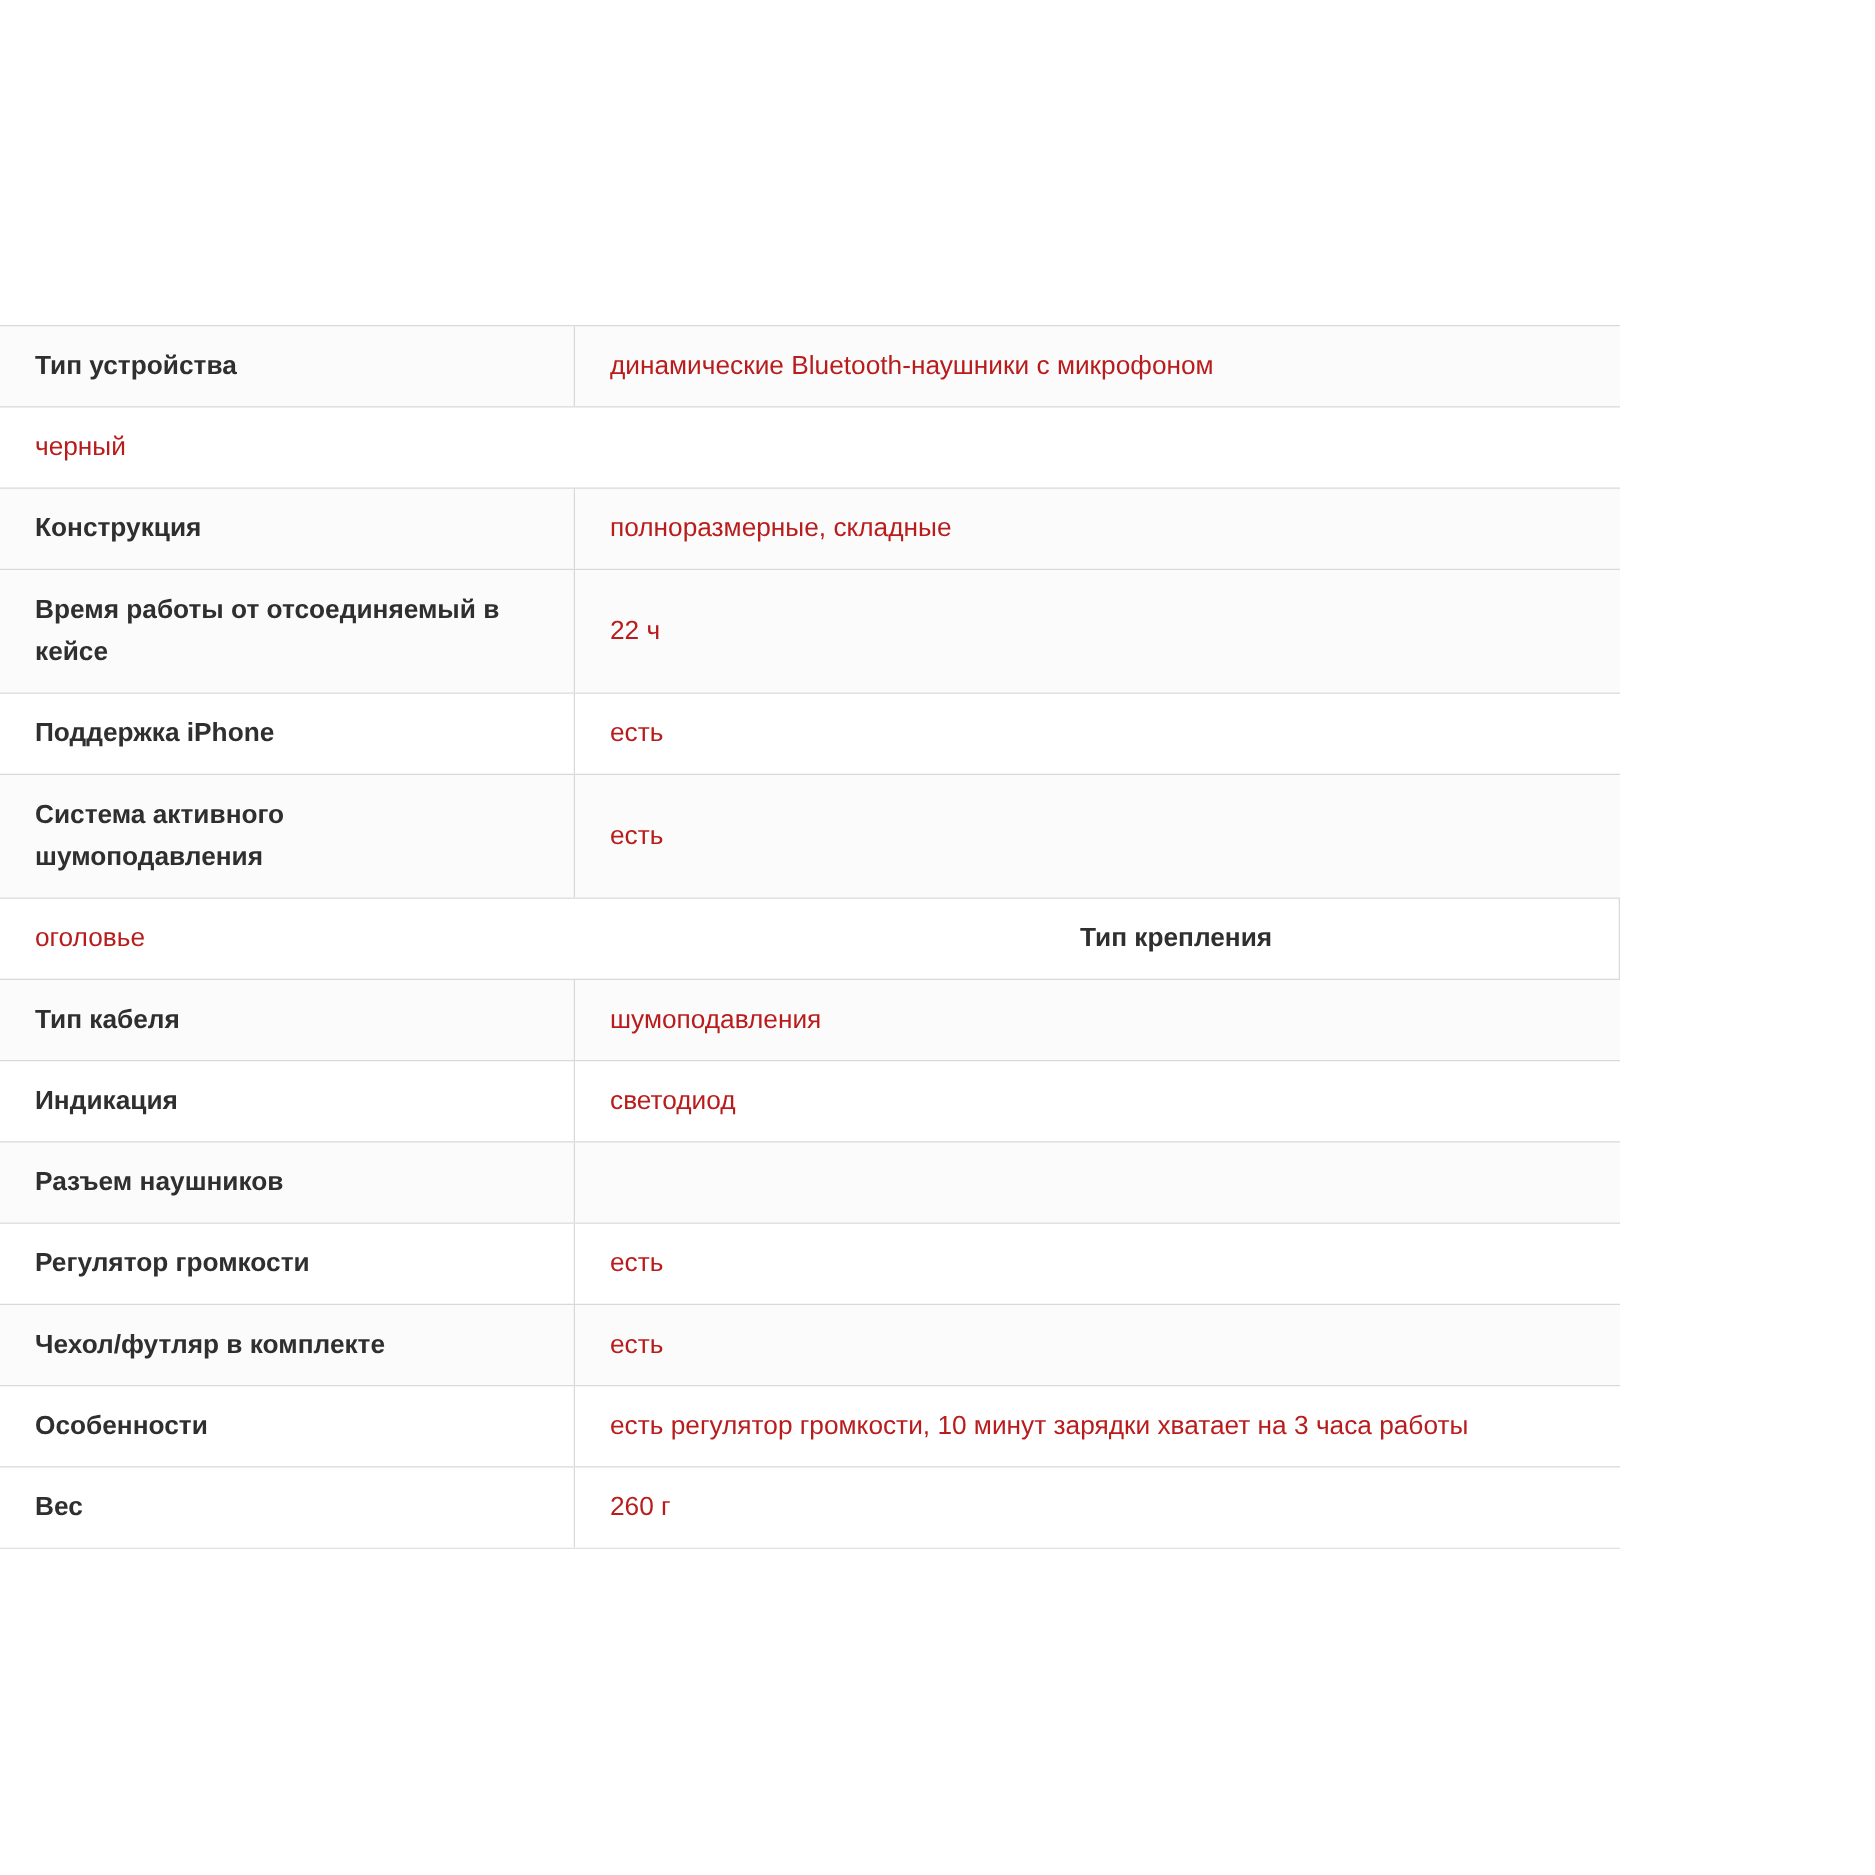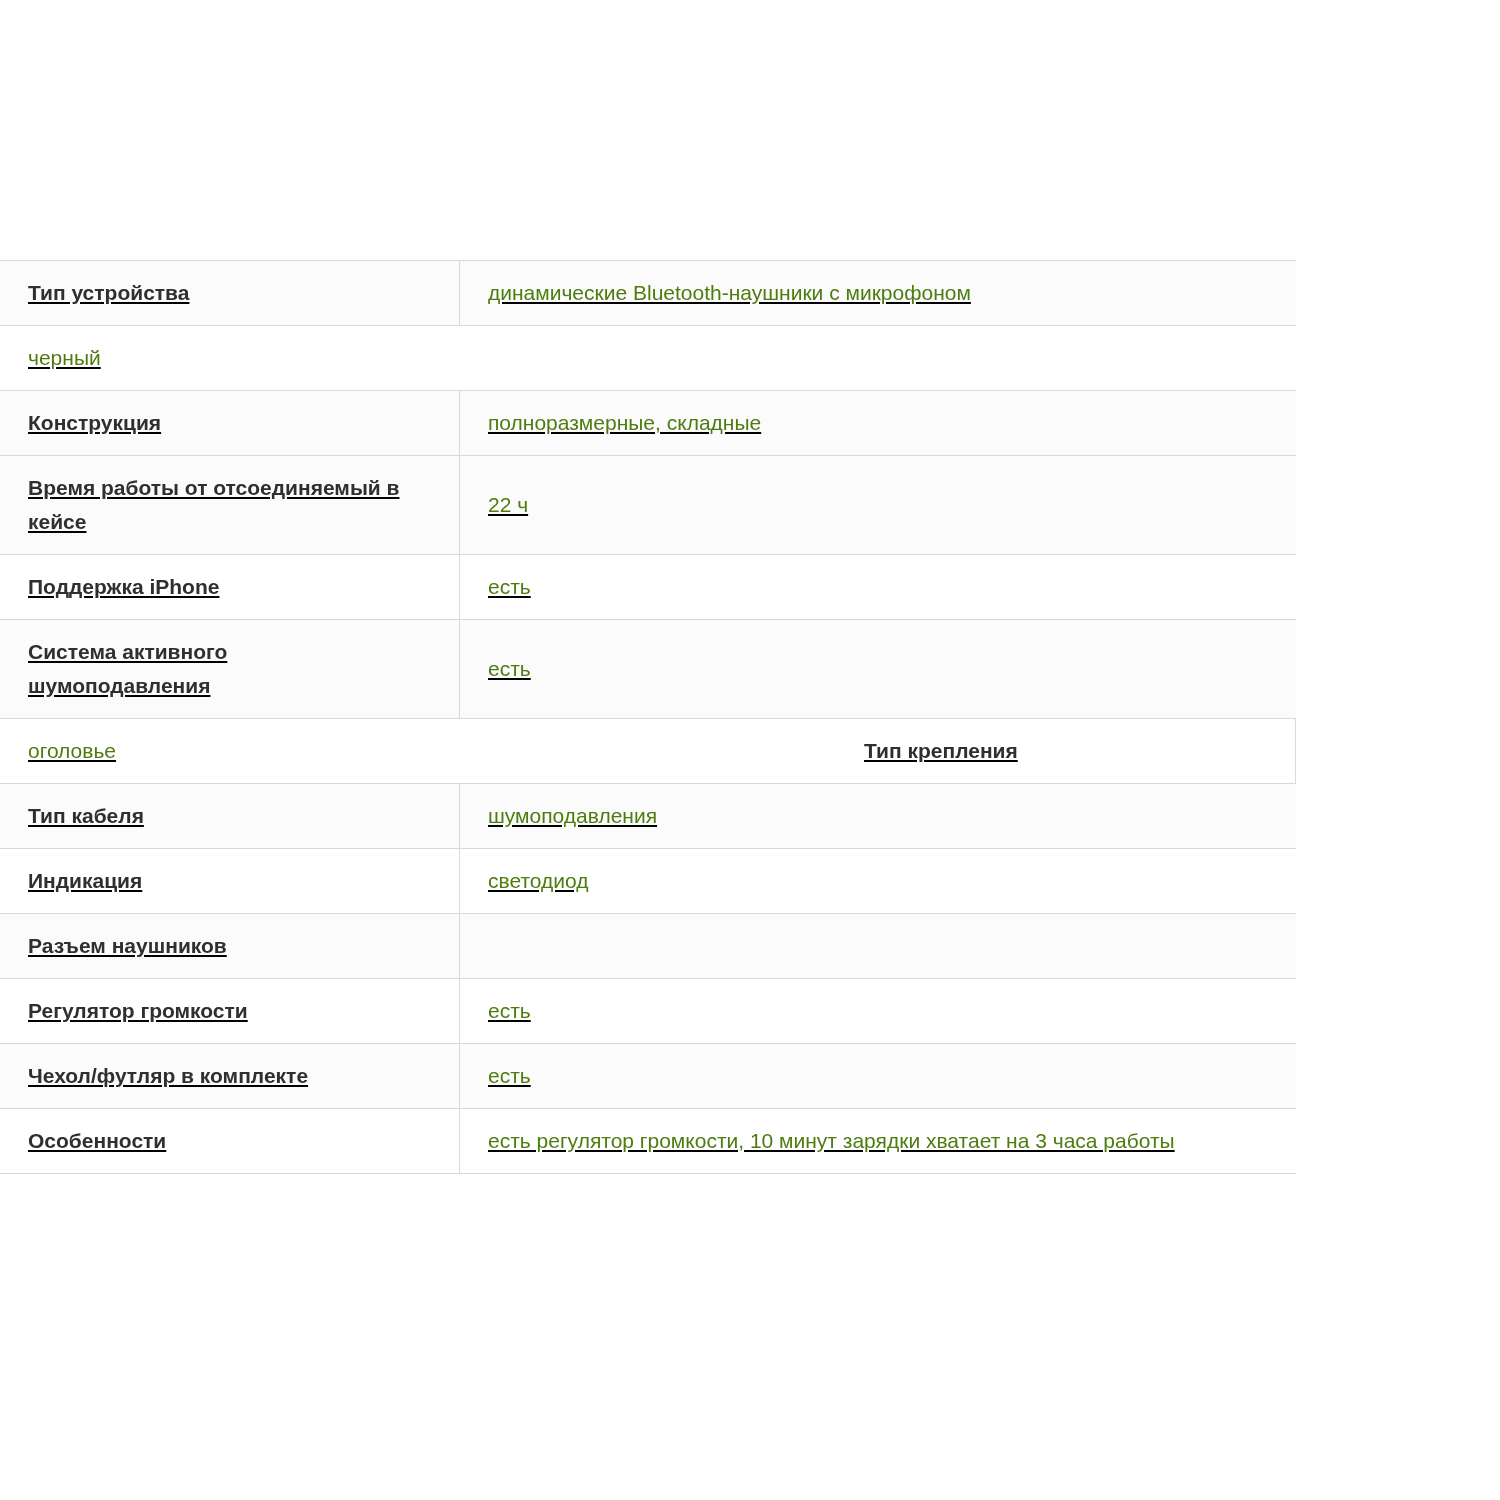--- a/index.html
+++ b/index.html
@@ -10,21 +10,20 @@
   }
   body {
     width: 1500px;
     height: 1500px;
     overflow: hidden;
   }
   .spec-table {
     margin-top: 260px;
     width: 1296px;
     border-bottom: 1px solid #d9d9d9;
-    text-decoration: underline;
   }
   .spec-row {
     display: flex;
     align-items: stretch;
     border-top: 1px solid #d9d9d9;
     background: #ffffff;
   }
   .spec-row.tinted {
     background: #fbfbfb;
   }
@@ -40,21 +39,21 @@
     width: 460px;
     flex: 0 0 460px;
     padding-right: 40px;
     border-right: 1px solid #d9d9d9;
     font-weight: bold;
     color: #2f2f2f;
     white-space: pre-line;
   }
   .cell.value {
     flex: 1 1 auto;
-    color: #4d7c0f;
+    color: #b91c1c;
   }
 </style>
 </head>
 <body>
 
 <div class="spec-table" id="specs-table">
   <div class="spec-row tinted">
     <div class="cell label">Тип устройства</div>
     <div class="cell value">динамические Bluetooth-наушники с микрофоном</div>
   </div>
@@ -112,13 +111,17 @@
   <div class="spec-row tinted">
     <div class="cell label">Чехол/футляр в комплекте</div>
     <div class="cell value">есть</div>
   </div>
 
   <div class="spec-row">
     <div class="cell label">Особенности</div>
     <div class="cell value">есть регулятор громкости, 10 минут зарядки хватает на 3 часа работы</div>
   </div>
 
+  <div class="spec-row">
+    <div class="cell label">Вес</div>
+    <div class="cell value">260 г</div>
+  </div>
 </div>
 
 </body></html>

